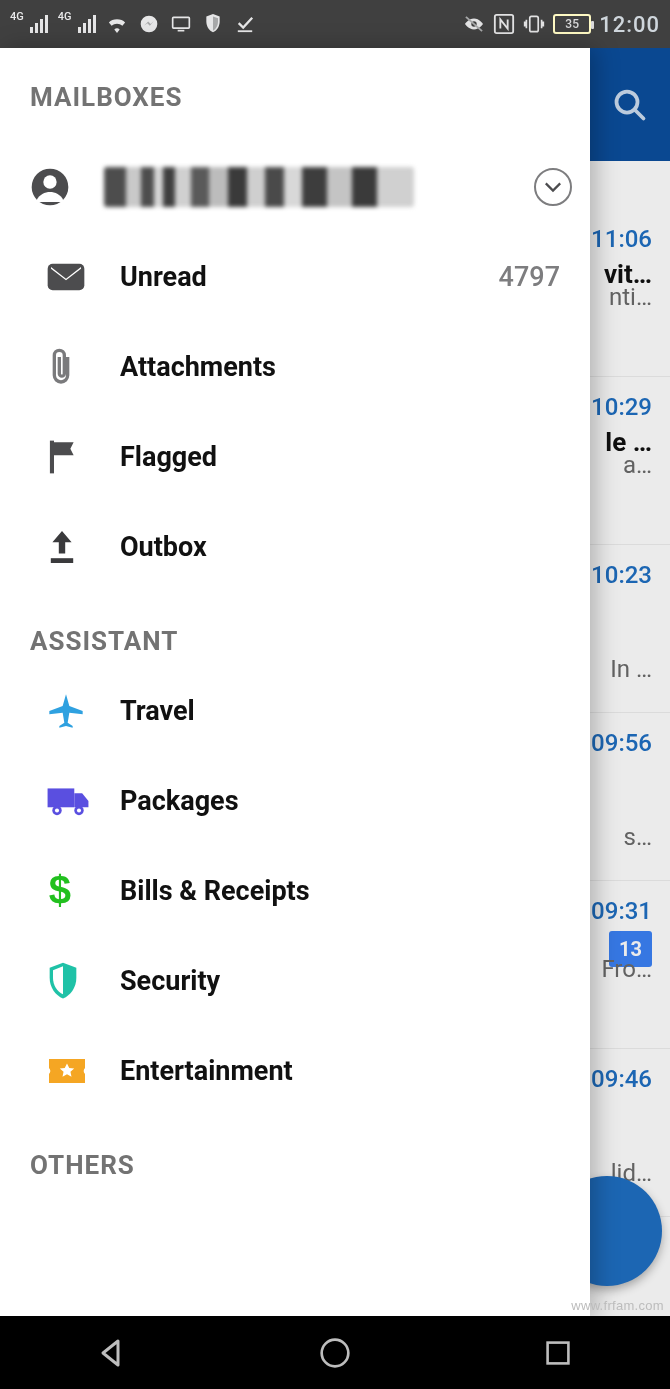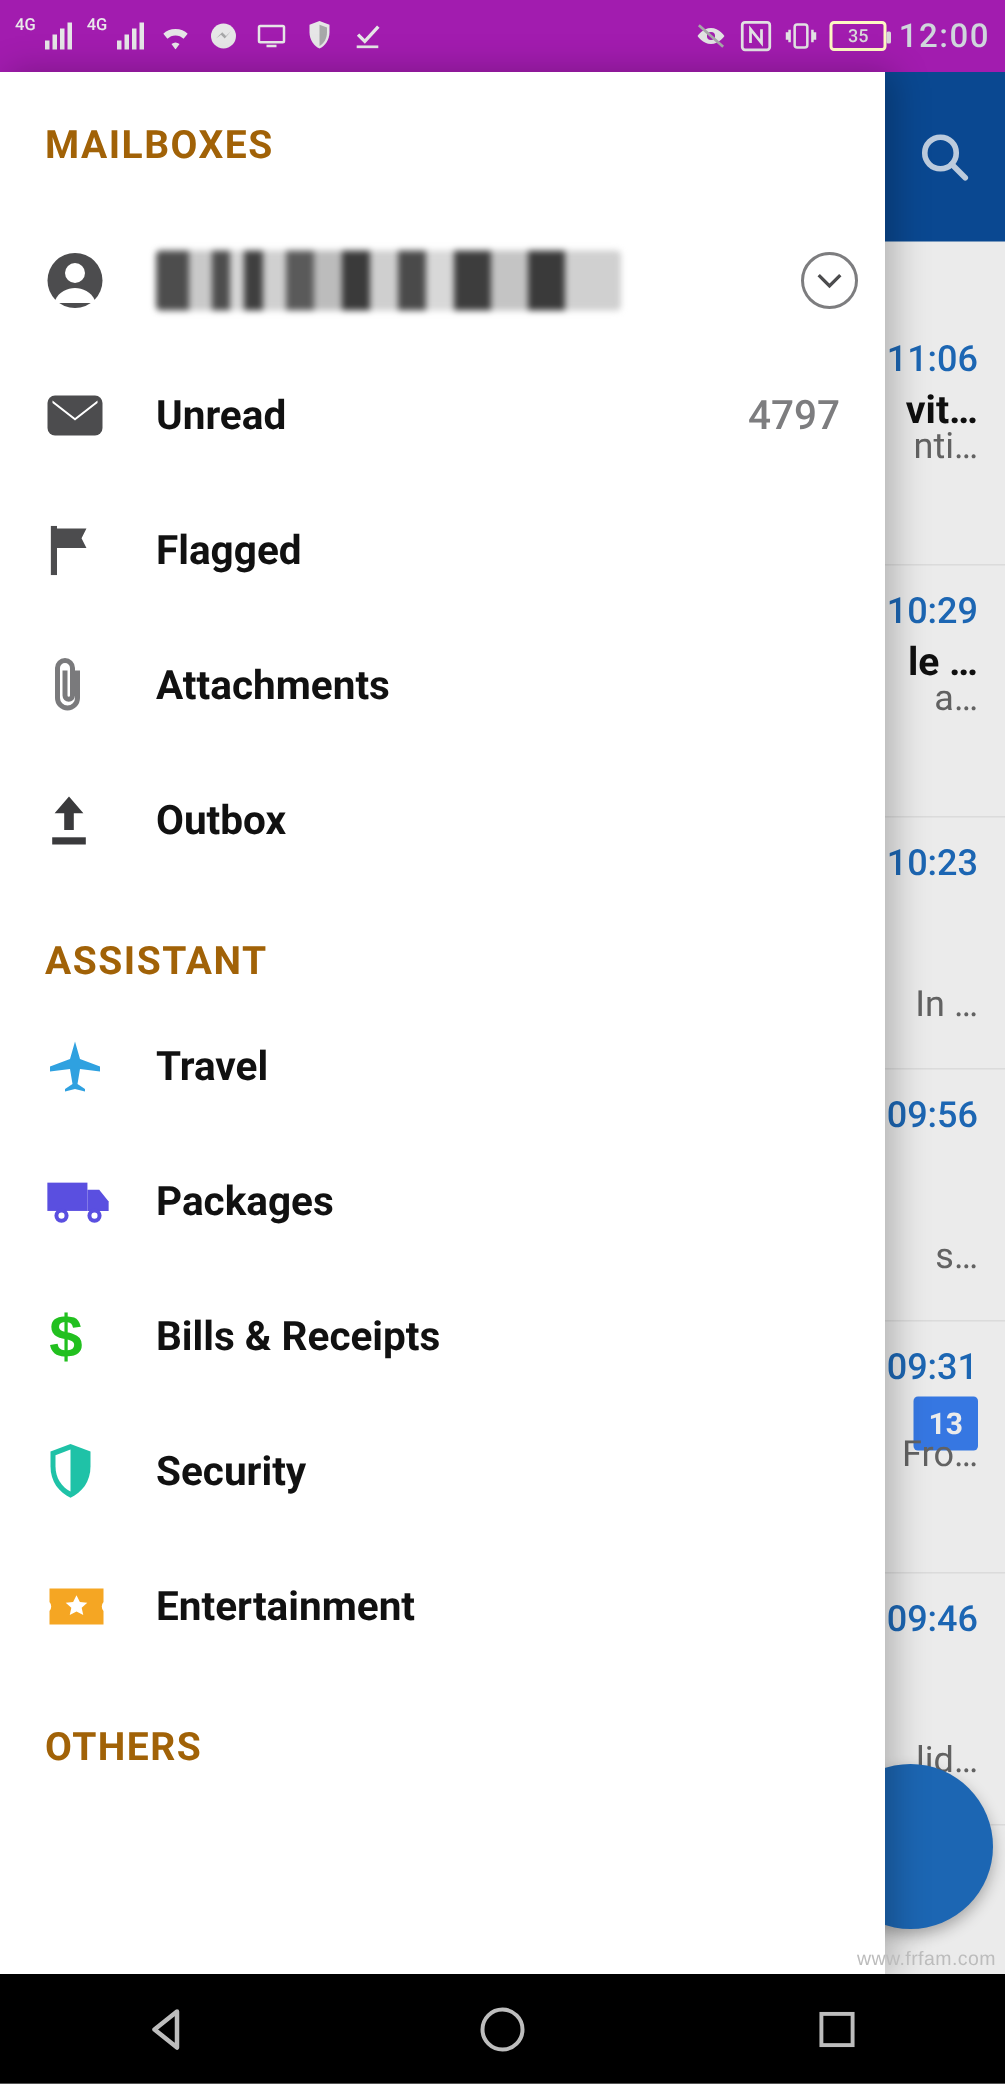--- a/index.html
+++ b/index.html
@@ -2,21 +2,21 @@
 <html><head>
 <meta charset="utf-8">
 <style>
   * { box-sizing: border-box; margin: 0; padding: 0; }
   html, body { width: 670px; height: 1389px; font-family: -apple-system, Roboto, "Helvetica Neue", Arial, sans-serif; overflow: hidden; background:#000; }
   .screen { position: relative; width: 670px; height: 1389px; background: #fff; }
 
   
   .status-bar {
     position: absolute; top:0; left:0; width:670px; height:48px;
-    background: #a21caf; color:#e9e9ea; display:flex; align-items:center;
+    background: #404040; color:#e9e9ea; display:flex; align-items:center;
     padding: 0 10px; font-size:20px; font-weight:500;
   }
   .status-left { display:flex; align-items:center; gap:10px; }
   .status-right { margin-left:auto; display:flex; align-items:center; gap:8px; color:#e4e4e5;}
   .status-right .time { color:#cfd6dc; font-size:22px; letter-spacing:1px; }
   .signal { display:inline-flex; align-items:flex-end; gap:2px; height:18px;}
   .signal span { width:3px; background:#e6e6e7; display:inline-block;}
   .signal span:nth-child(1){height:6px;} .signal span:nth-child(2){height:10px;}
   .signal span:nth-child(3){height:14px;} .signal span:nth-child(4){height:18px;}
   .sg-label{font-size:11px; position:relative; top:-8px; margin-right:-4px;}
@@ -36,25 +36,25 @@
   .fab { position:absolute; right:8px; bottom:30px; width:110px; height:110px; border-radius:55px; background:#1f6fc3; box-shadow:0 4px 10px rgba(0,0,0,.3);}
   .overlay-dim { position:absolute; top:48px; left:0; width:670px; height:1268px; background:rgba(0,0,0,.08);}
 
   
   .drawer {
     position:absolute; top:48px; left:0; width:590px; height:1268px;
     background:#fff; box-shadow: 6px 0 22px rgba(0,0,0,.25);
     overflow:hidden;
   }
   .section-title {
-    color:#a16207; font-size:26px; font-weight:700; letter-spacing:1px;
+    color:#737373; font-size:26px; font-weight:700; letter-spacing:1px;
     padding: 34px 30px 10px 30px;
   }
   .item {
-    display:flex; align-items:center; height:90px; padding:0 22px 0 30px;
+    display:flex; align-items:center; height:90px; padding:0 22px 0 46px;
   }
   .item .icon-slot { width:74px; display:flex; align-items:center; justify-content:flex-start;}
   .item .label { font-size:27px; font-weight:700; color:#111; flex:1;}
   .item .count { font-size:27px; color:#7d7d7f; font-weight:500; padding-right:8px;}
   .account-row { display:flex; align-items:center; height:90px; padding:0 18px 0 30px; margin-top:20px;}
   .account-icon { width:74px; }
   .account-name {
     flex:1; height:40px;
     background-image:
       linear-gradient(90deg,
@@ -228,35 +228,35 @@
             <rect x="1" y="1" width="22" height="16" rx="3" fill="#4c4c4e"></rect>
             <path fill="#fff" d="M3 3l9 7 9-7v1l-9 7-9-7z"></path>
           </svg>
       </span>
       <span class="label">Unread</span>
       <span class="count">4797</span>
     </div>
 
     <div class="item">
       <span class="icon-slot">
+        <svg width="30" height="40" viewBox="0 0 16 24">
+            <path fill="none" stroke="#7a7a7c" stroke-width="2" d="M12 6v11a4 4 0 01-8 0V5a3 3 0 016 0v11a1.5 1.5 0 01-3 0V6"></path>
+          </svg>
+      </span>
+      <span class="label">Attachments</span>
+    </div>
+
+    <div class="item">
+      <span class="icon-slot">
         <svg width="34" height="36" viewBox="0 0 20 22">
             <rect x="2" y="1" width="2.5" height="20" fill="#4c4c4e"></rect>
             <path fill="#4c4c4e" d="M4.5 2h12l-2 4 2 4h-12z"></path>
           </svg>
       </span>
       <span class="label">Flagged</span>
-    </div>
-
-    <div class="item">
-      <span class="icon-slot">
-        <svg width="30" height="40" viewBox="0 0 16 24">
-            <path fill="none" stroke="#7a7a7c" stroke-width="2" d="M12 6v11a4 4 0 01-8 0V5a3 3 0 016 0v11a1.5 1.5 0 01-3 0V6"></path>
-          </svg>
-      </span>
-      <span class="label">Attachments</span>
     </div>
 
     <div class="item">
       <span class="icon-slot">
         <svg width="32" height="36" viewBox="0 0 20 22">
             <path fill="#3a3a3c" d="M10 1l6 7h-4v7H8V8H4z"></path>
             <rect x="3" y="18" width="14" height="3" fill="#3a3a3c"></rect>
           </svg>
       </span>
       <span class="label">Outbox</span>

